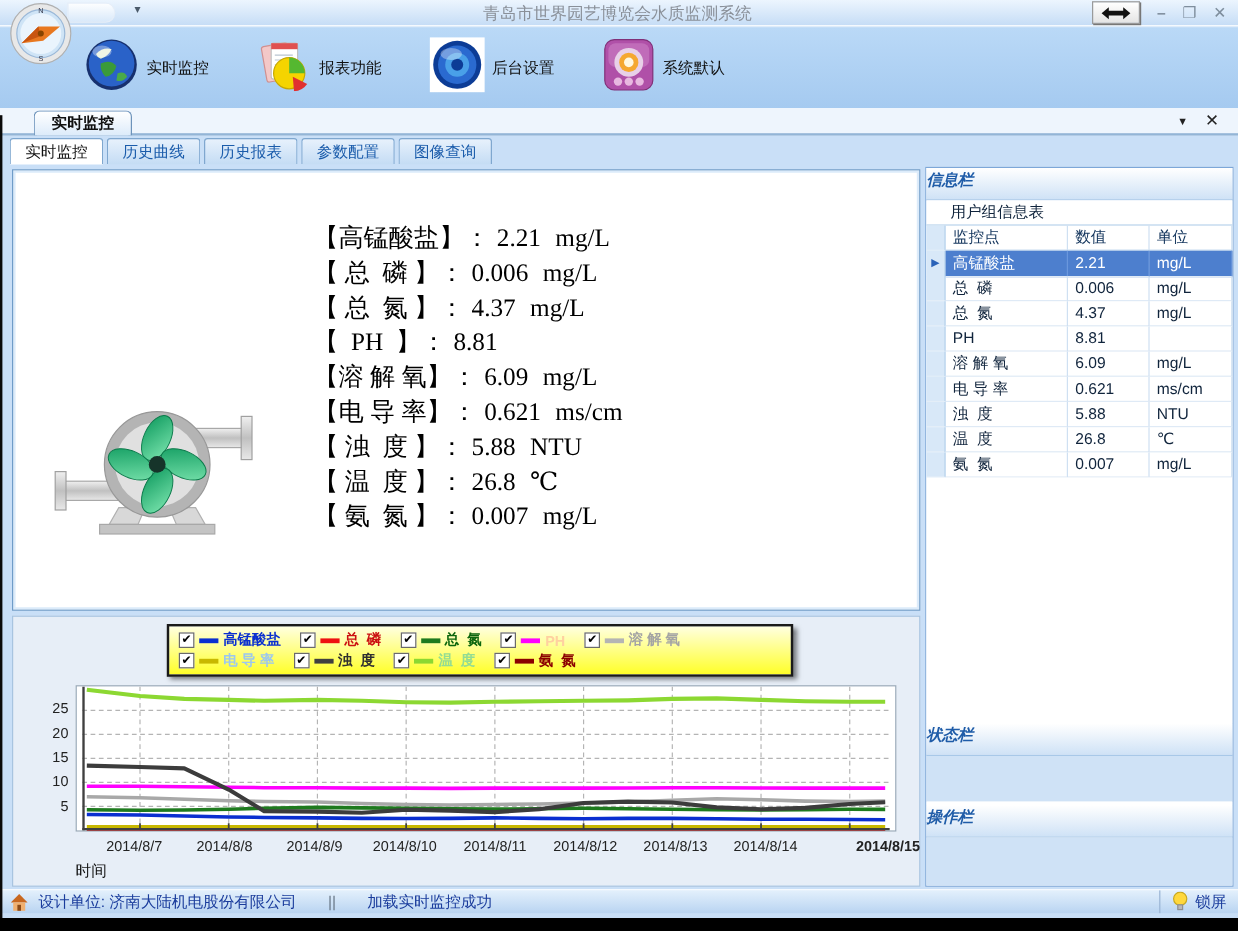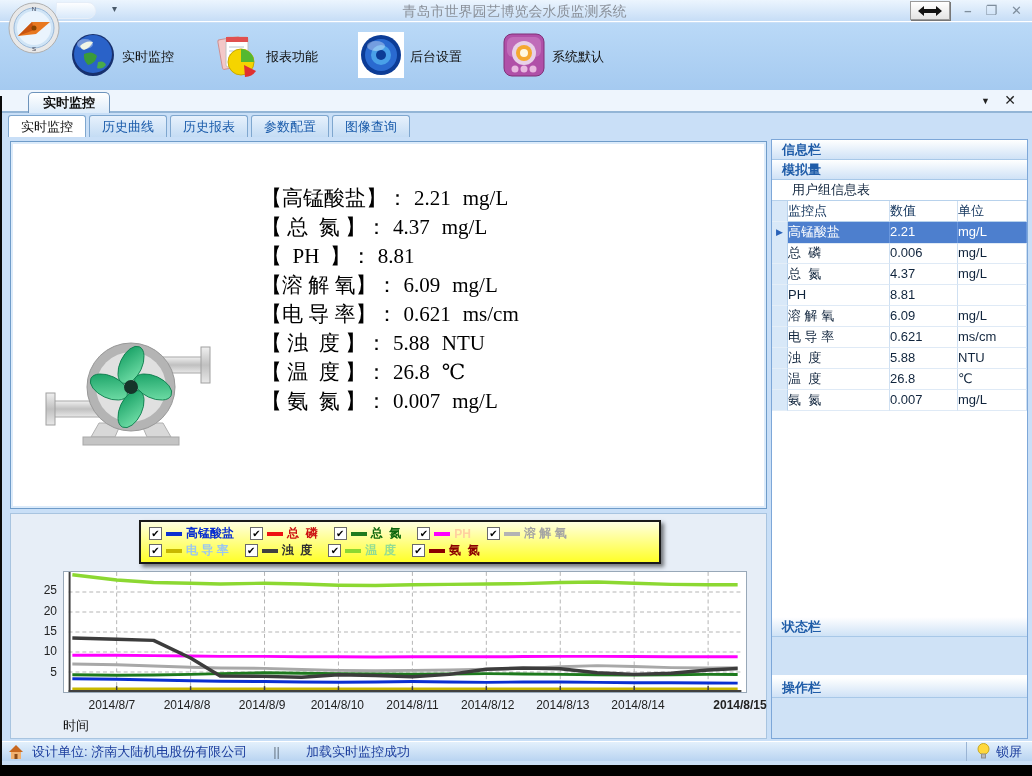--- a/index.html
+++ b/index.html
@@ -67,36 +67,36 @@
   .lg-lb { font-size:12px; font-weight:bold; white-space:pre; }
   .plot-svg { position:absolute; left:52px; top:57px; background:#ffffff; border:1px solid #98a8b8; }
   .ytick { position:absolute; width:26px; text-align:right; font-size:12px; color:#222; }
   .xlab { position:absolute; width:70px; text-align:center; font-size:12px; color:#222; top:184px; }
   .xaxis-title { position:absolute; left:52px; width:684px; top:203px;
     font-size:13px; color:#111; }
 
   
   .right-col { position:absolute; left:771px; top:139px; width:257px; height:600px;
     border:1px solid #7da7d8; background:#ffffff; display:flex; flex-direction:column; }
-  .sec-header { height:20px; background:linear-gradient(#ffffff,#cfe2f6); border-bottom:1px solid #a8c8e8;
-    color:#1f5ca8; font-size:13px; font-weight:bold; padding-left:10px; line-height:19px; }
+  .sec-header { height:27px; background:linear-gradient(#ffffff,#cfe2f6); border-bottom:1px solid #a8c8e8;
+    color:#1f5ca8; font-size:13px; font-weight:bold; padding-left:0; line-height:19px;font-style:italic; }
   .info-body { height:116px; background:#d6e7f9; position:relative; font-size:13px; color:#1a2430; }
   .info-label { position:absolute; left:14px; }
   .info-value { position:absolute; left:92px; color:#000; }
   .signal-box { position:absolute; left:92px; top:50px; width:84px; height:36px; background:#fff;
     border:1px solid #a8c8e8; display:flex; align-items:flex-end; justify-content:center; gap:2px; padding-bottom:4px; }
   .sig-bar { width:7px; background:linear-gradient(#6cc24a,#2e7d2e); }
   .sig-bar.last { background:linear-gradient(#f8e8a0,#f0a820); }
 
   .grid-table { background:#fff; font-size:13px; color:#10243c; }
   .t-title { height:21px; line-height:20px; padding-left:20px; border-bottom:1px solid #b8d2ec; }
   .t-row { display:grid; grid-template-columns:16px 102px 68px 69px; height:21px; line-height:20px; }
   .t-gutter { background:#d8e8f8; border-right:1px solid #b8d2ec; border-bottom:1px solid #e4eef8;
     font-size:9px; color:#2a62b8; text-align:center; line-height:21px; }
-  .t-cell { border-right:1px solid #cfe0f2; border-bottom:1px solid #dfeaf6; white-space:pre; overflow:hidden; }
+  .t-cell { padding-left:6px; border-right:1px solid #cfe0f2; border-bottom:1px solid #dfeaf6; white-space:pre; overflow:hidden; }
   .t-head .t-cell { color:#10325a; border-bottom:1px solid #b8d2ec; }
   .t-row.selected .t-cell { background:#4d7fce; color:#ffffff; border-right-color:#6a97dd; }
   .t-filler { flex:1; background:#ffffff; }
   .empty-blue { background:#cfe2f6; }
   .gap-white { height:3px; background:#fff; }
 
   
   .statusbar { position:absolute; left:0; top:741px; width:100%; height:20px;
     background:linear-gradient(#e3f0fc,#b9d4f1); border-top:1px solid #ffffff;
     display:flex; align-items:center; font-size:13px; color:#1a3c9c; }
@@ -242,20 +242,21 @@
           <ellipse cx="90" cy="58" rx="11" ry="20" transform="rotate(25 90 58)"></ellipse>
           <ellipse cx="112" cy="80" rx="20" ry="11" transform="rotate(25 112 80)"></ellipse>
           <ellipse cx="90" cy="102" rx="11" ry="20" transform="rotate(25 90 102)"></ellipse>
           <ellipse cx="68" cy="80" rx="20" ry="11" transform="rotate(25 68 80)"></ellipse>
         </g>
         <circle cx="90" cy="80" r="7" fill="#16342a"></circle>
       </svg>
     </div>
     <div class="readings" id="readings">
         <div class="r-line"><span class="r-label">【高锰酸盐】：</span><span class="r-value">2.21</span><span class="r-unit">mg/L</span></div>
+        <div class="r-line"><span class="r-label">【 总  磷 】：</span><span class="r-value">0.006</span><span class="r-unit">mg/L</span></div>
         <div class="r-line"><span class="r-label">【 总  氮 】：</span><span class="r-value">4.37</span><span class="r-unit">mg/L</span></div>
         <div class="r-line"><span class="r-label">【  PH  】：</span><span class="r-value">8.81</span><span class="r-unit"></span></div>
         <div class="r-line"><span class="r-label">【溶 解 氧】：</span><span class="r-value">6.09</span><span class="r-unit">mg/L</span></div>
         <div class="r-line"><span class="r-label">【电 导 率】：</span><span class="r-value">0.621</span><span class="r-unit">ms/cm</span></div>
         <div class="r-line"><span class="r-label">【 浊  度 】：</span><span class="r-value">5.88</span><span class="r-unit">NTU</span></div>
         <div class="r-line"><span class="r-label">【 温  度 】：</span><span class="r-value">26.8</span><span class="r-unit">℃</span></div>
         <div class="r-line"><span class="r-label">【 氨  氮 】：</span><span class="r-value">0.007</span><span class="r-unit">mg/L</span></div>
       </div>
   </div>
 
@@ -363,21 +364,20 @@
         <div class="xlab" style="left: 441.681px;">2014/8/12</div>
         <div class="xlab" style="left: 516.846px;">2014/8/13</div>
         <div class="xlab" style="left: 592.011px;">2014/8/14</div>
         <div class="xlab" style="left: 694px; font-weight: bold;">2014/8/15</div>
       </div>
     <div class="xaxis-title">时间</div>
   </div>
 
   <div class="right-col">
     <div class="sec-header">信息栏</div>
-    <div class="sec-header">模拟量</div>
     <div class="grid-table">
       <div class="t-title">用户组信息表</div>
       <div class="t-row t-head">
         <div class="t-gutter"></div>
         <div class="t-cell">监控点</div>
         <div class="t-cell">数值</div>
         <div class="t-cell">单位</div>
       </div>
       <div id="table-rows">
           <div class="t-row selected">

